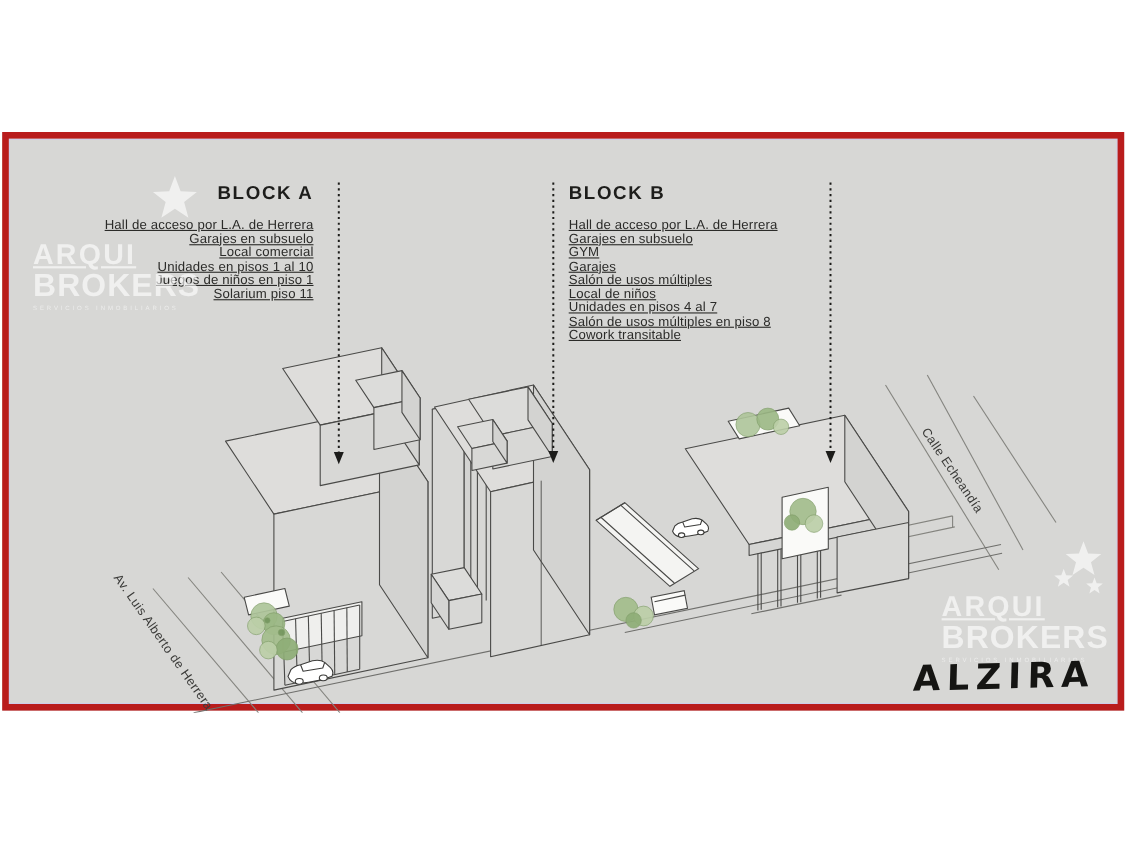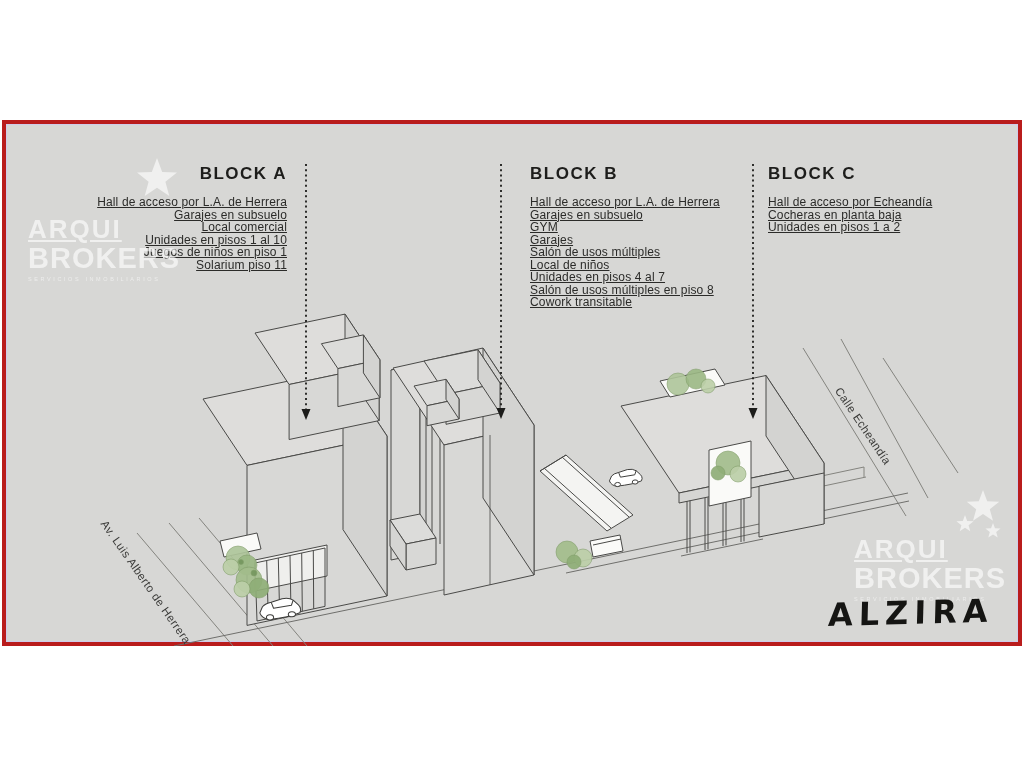--- a/index.html
+++ b/index.html
@@ -1,30 +1,30 @@
 <!DOCTYPE html>
 <html><head>
 <meta charset="utf-8">
 <style>
   * { margin:0; padding:0; box-sizing:border-box; }
   body { width:1024px; height:768px; background:#ffffff; overflow:hidden;
          font-family:"Liberation Sans", sans-serif; }
   .page { position:relative; width:1024px; height:768px; background:#ffffff; }
   .canvas { position:absolute; left:2px; top:120px; width:1020px; height:526px;
-            background:#d7d7d5; border:4px solid #b91c1c;
+            background:#d7d7d5; border:6px solid #b91c1c;
             box-shadow: inset 0 0 0 1px #cfccea; }
   .scene { position:absolute; left:0; top:0; width:1016px; height:522px; }
 
   
   .col { position:absolute; color:#2b2b29; }
   .col .title { font-size:17px; font-weight:700; letter-spacing:1.5px;
                 color:#1d1d1b; margin-bottom:12px; }
   .col .feat { font-size:12px; line-height:12.5px; letter-spacing:0.15px;text-decoration:underline; }
   .col-a { right:731px; top:40px; text-align:right; }
-  .col-b { left:524px; top:40px; text-align:left; }
+  .col-b { left:509px; top:40px; text-align:left; }
   .col-c { left:762px; top:40px; text-align:left; }
 
   
   .street { position:absolute; font-size:11.5px; color:#3a3a38; letter-spacing:0.4px;
             white-space:nowrap; transform-origin:center; }
   .street-herrera { left:66px; top:452px; transform:rotate(55deg); }
   .street-echeandia { left:812px; top:296px; transform:rotate(56deg); }
 
   
   .wm { position:absolute; color:rgba(255,255,255,0.62); font-weight:700; line-height:1; }
@@ -237,26 +237,20 @@
       <div class="feat">Garajes en subsuelo</div>
       <div class="feat">GYM</div>
       <div class="feat">Garajes</div>
       <div class="feat">Salón de usos múltiples</div>
       <div class="feat">Local de niños</div>
       <div class="feat">Unidades en pisos 4 al 7</div>
       <div class="feat">Salón de usos múltiples en piso 8</div>
       <div class="feat">Cowork transitable</div>
     </div>
 
-    <div class="col col-c">
-      <div class="title">BLOCK C</div>
-      <div class="feat">Hall de acceso por Echeandía</div>
-      <div class="feat">Cocheras en planta baja</div>
-      <div class="feat">Unidades en pisos 1 a 2</div>
-    </div>
 
     <div class="street street-herrera">Av. Luis Alberto de Herrera</div>
     <div class="street street-echeandia">Calle Echeandía</div>
 
     <div class="wm wm-left">
       <div class="l1">ARQUI</div>
       <div class="l2">BROKERS</div>
       <div class="tag">SERVICIOS INMOBILIARIOS</div>
     </div>
     <div class="wm wm-right">

